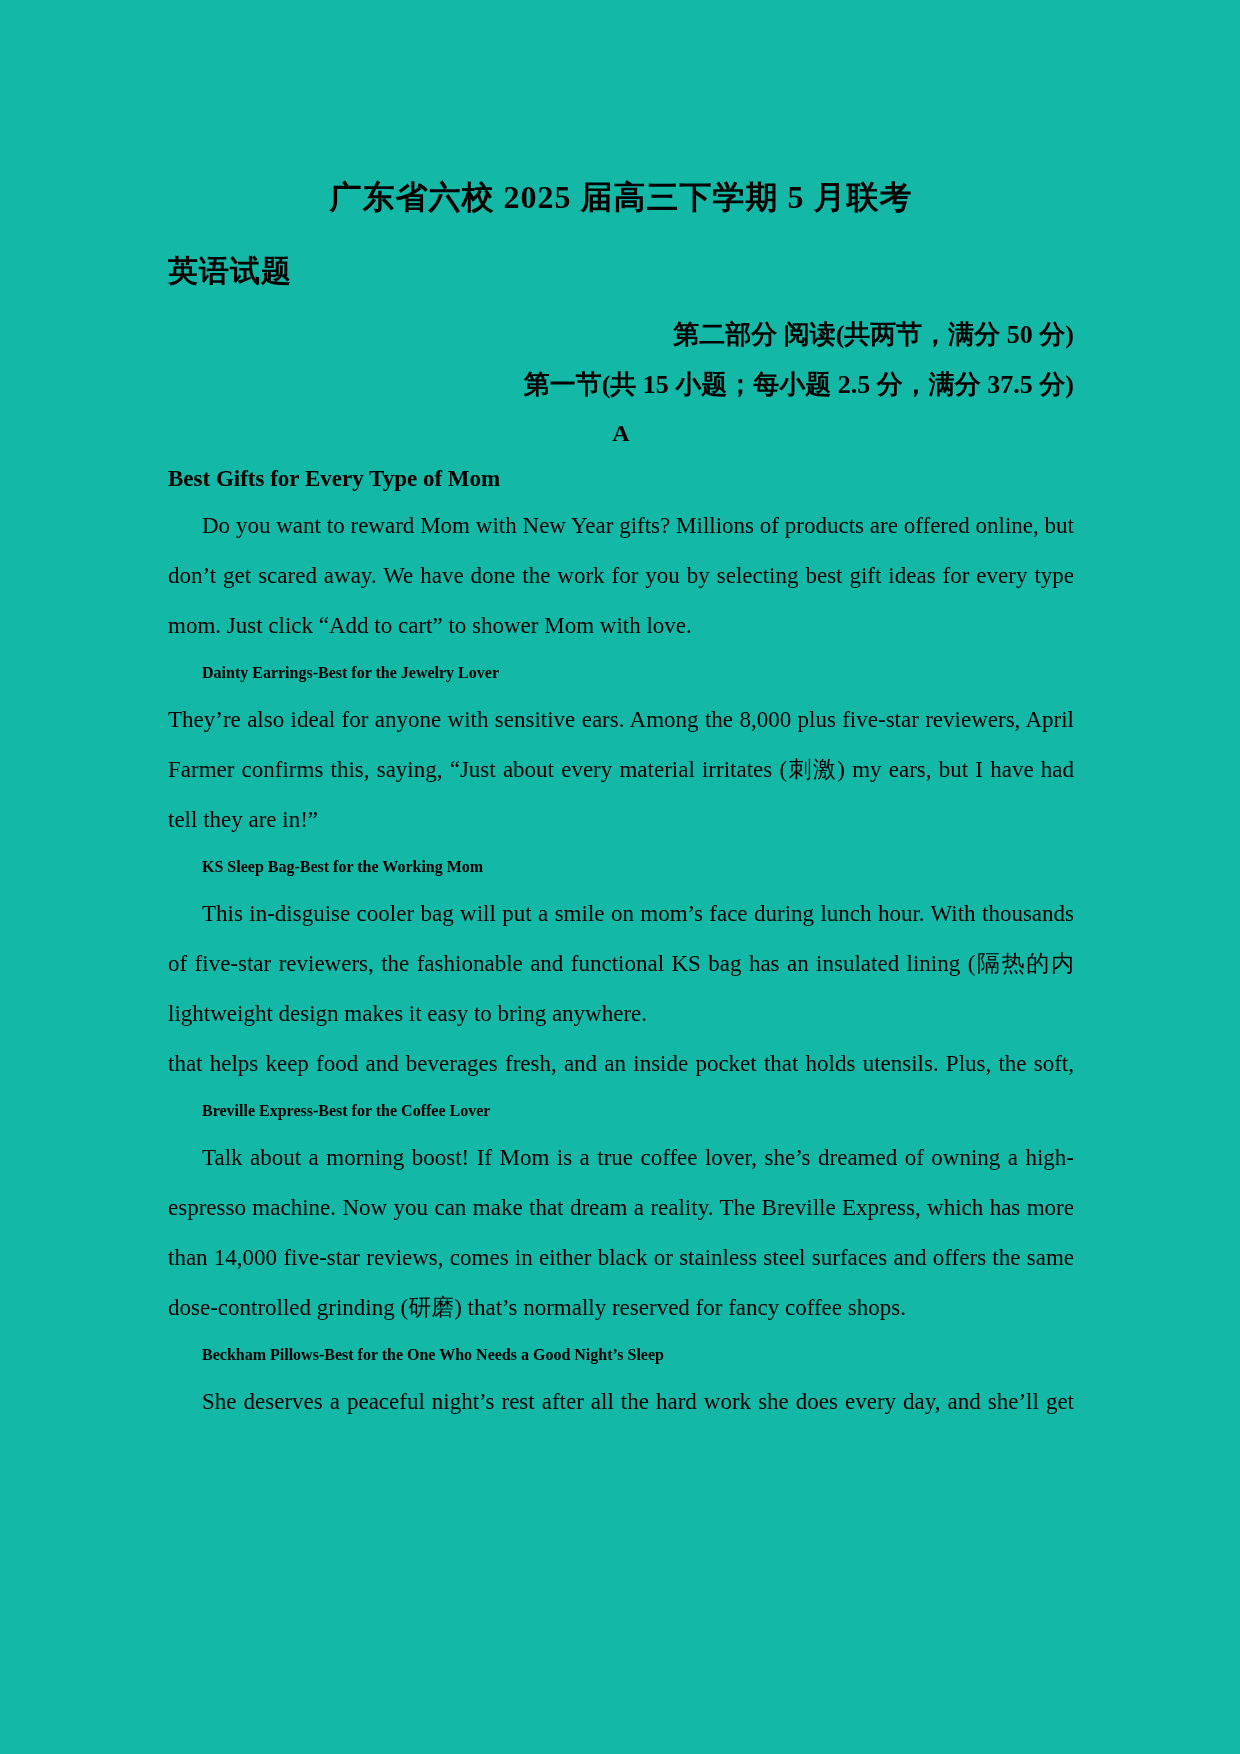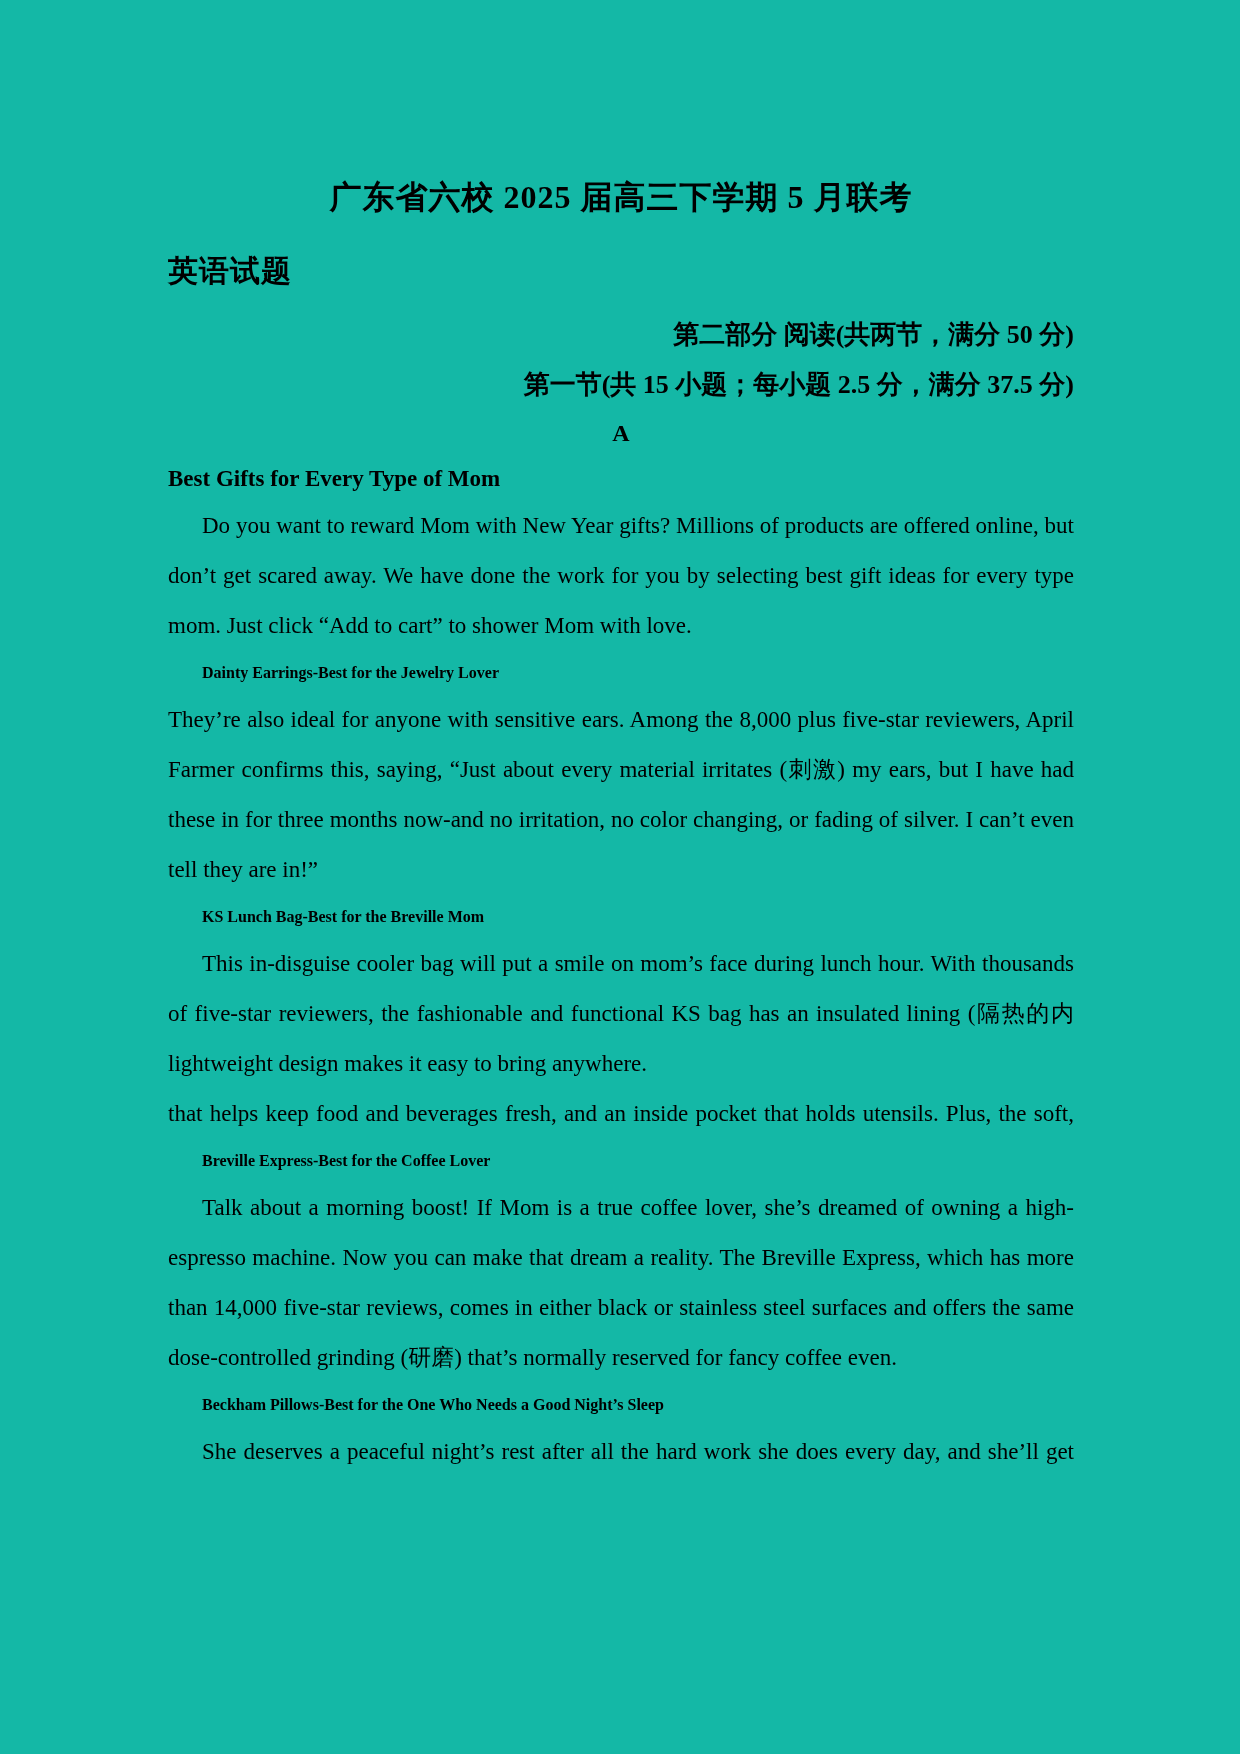--- a/index.html
+++ b/index.html
@@ -88,31 +88,30 @@
   <div class="passage-label">A</div>
   <div class="passage-title">Best Gifts for Every Type of Mom</div>
 
   <div class="line fill indent">Do you want to reward Mom with New Year gifts? Millions of products are offered online, but</div>
   <div class="line fill">don’t get scared away. We have done the work for you by selecting best gift ideas for every type of</div>
   <div class="line">mom. Just click “Add to cart” to shower Mom with love.</div>
 
   <div class="item-heading">Dainty Earrings-Best for the Jewelry Lover</div>
   <div class="line fill">They’re also ideal for anyone with sensitive ears. Among the 8,000 plus five-star reviewers, April</div>
   <div class="line fill">Farmer confirms this, saying, “Just about every material irritates (刺激) my ears, but I have had</div>
-  <div class="line fill">these in for three months now-and no irritation, no color changing, or fading of silver. I can’t even</div>
   <div class="line">tell they are in!”</div>
 
-  <div class="item-heading">KS Lunch Bag-Best for the Breville Mom</div>
+  <div class="item-heading">KS Sleep Bag-Best for the Working Mom</div>
   <div class="line fill indent">This in-disguise cooler bag will put a smile on mom’s face during lunch hour. With thousands</div>
   <div class="line fill">of five-star reviewers, the fashionable and functional KS bag has an insulated lining (隔热的内衬)</div>
   <div class="line">lightweight design makes it easy to bring anywhere.</div>
   <div class="line fill">that helps keep food and beverages fresh, and an inside pocket that holds utensils. Plus, the soft,</div>
 
   <div class="item-heading">Breville Express-Best for the Coffee Lover</div>
   <div class="line fill indent">Talk about a morning boost! If Mom is a true coffee lover, she’s dreamed of owning a high-end</div>
   <div class="line fill">espresso machine. Now you can make that dream a reality. The Breville Express, which has more</div>
   <div class="line fill">than 14,000 five-star reviews, comes in either black or stainless steel surfaces and offers the same</div>
-  <div class="line">dose-controlled grinding (研磨) that’s normally reserved for fancy coffee even.</div>
+  <div class="line">dose-controlled grinding (研磨) that’s normally reserved for fancy coffee shops.</div>
 
   <div class="item-heading">Beckham Pillows-Best for the One Who Needs a Good Night’s Sleep</div>
   <div class="line fill indent">She deserves a peaceful night’s rest after all the hard work she does every day, and she’ll get just</div>
 
 </div>
 
 </body></html>

